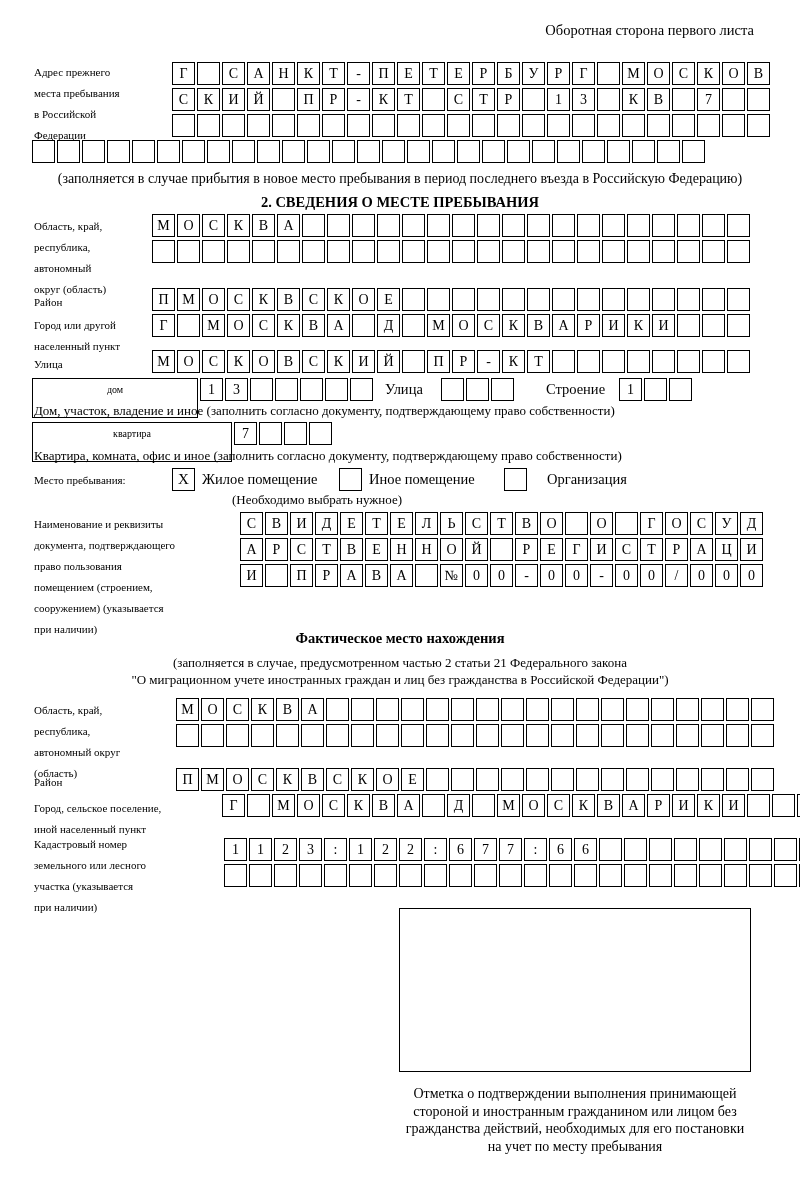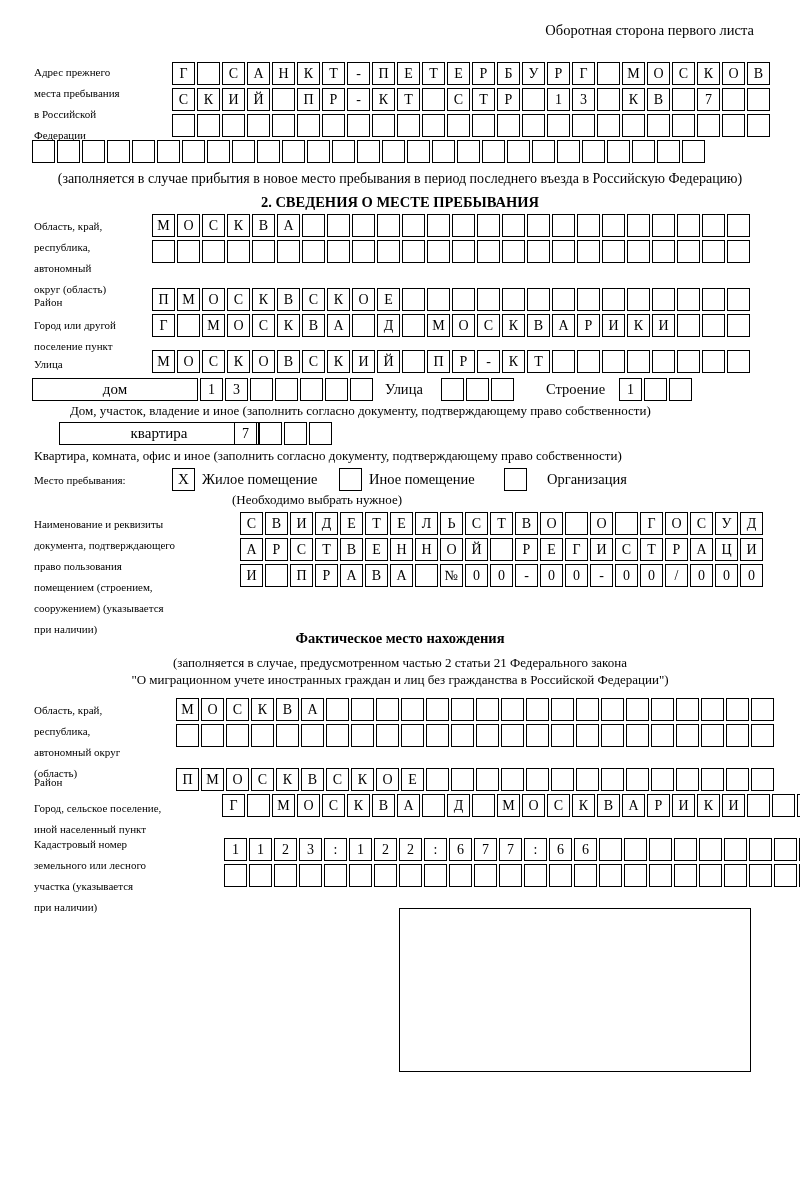--- a/index.html
+++ b/index.html
@@ -61,22 +61,22 @@
     box-sizing: border-box;
     font-size: 14px;
     line-height: 21px;
     text-align: center;
     font-family: "Liberation Serif", serif;
   }
   .boxline {
     position: absolute;
     border: 1px solid #000;
     box-sizing: border-box;
-    height: 23px;
-    font-size: 15px;
+    height: 40px;
+    font-size: 10px;
     line-height: 21px;
     text-align: center;
   }
   .inline-lbl {
     position: absolute;
     font-size: 14.5px;
     line-height: 23px;
   }
   .chk {
     width: 23px;
@@ -304,21 +304,21 @@
       <div class="cell"></div>
       <div class="cell"></div>
       <div class="cell"></div>
       <div class="cell"></div>
       <div class="cell"></div>
       <div class="cell"></div>
       <div class="cell"></div>
     </div>
 
   <div class="lbl" style="left:34px; top:315px;">Город или другой
-поселение пункт</div>
+населенный пункт</div>
   <div class="row" id="s2-city" style="left:152px; top:314px;">
       <div class="cell">Г</div>
       <div class="cell"></div>
       <div class="cell">М</div>
       <div class="cell">О</div>
       <div class="cell">С</div>
       <div class="cell">К</div>
       <div class="cell">В</div>
       <div class="cell">А</div>
       <div class="cell"></div>
@@ -383,23 +383,23 @@
       <div class="cell"></div>
       <div class="cell"></div>
     </div>
   <div class="inline-lbl" style="left:546px; top:378px;">Строение</div>
   <div class="row" id="s2-stroenie" style="left:619px; top:378px;">
       <div class="cell">1</div>
       <div class="cell"></div>
       <div class="cell"></div>
     </div>
 
-  <div class="lbl small" style="left:34px; top:402px;margin-left:36px;">Дом, участок, владение и иное (заполнить согласно документу, подтверждающему право собственности)</div>
-
-  <div class="boxline" style="left:32px; top:422px; width:200px;margin-left:27px;">квартира</div>
+  <div class="lbl small" style="left:34px; top:402px;">Дом, участок, владение и иное (заполнить согласно документу, подтверждающему право собственности)</div>
+
+  <div class="boxline" style="left:32px; top:422px; width:200px;">квартира</div>
   <div class="row" id="s2-flat" style="left:234px; top:422px;">
       <div class="cell">7</div>
       <div class="cell"></div>
       <div class="cell"></div>
       <div class="cell"></div>
     </div>
 
   <div class="lbl small" style="left:34px; top:447px;">Квартира, комната, офис и иное (заполнить согласно документу, подтверждающему право собственности)</div>
 
   <div class="lbl" style="left:34px; top:470px;">Место пребывания:</div>
@@ -656,14 +656,18 @@
       <div class="cell"></div>
       <div class="cell"></div>
       <div class="cell"></div>
       <div class="cell"></div>
       <div class="cell"></div>
       <div class="cell"></div>
       <div class="cell"></div>
     </div>
 
   <div class="bigbox" style="left:399px; top:908px; width:352px; height:164px;"></div>
+  <div class="note" style="left:399px; top:1085px; width:352px; white-space:pre-line;">Отметка о подтверждении выполнения принимающей
+стороной и иностранным гражданином или лицом без
+гражданства действий, необходимых для его постановки
+на учет по месту пребывания</div>
 
 </div>
 
 </body></html>

